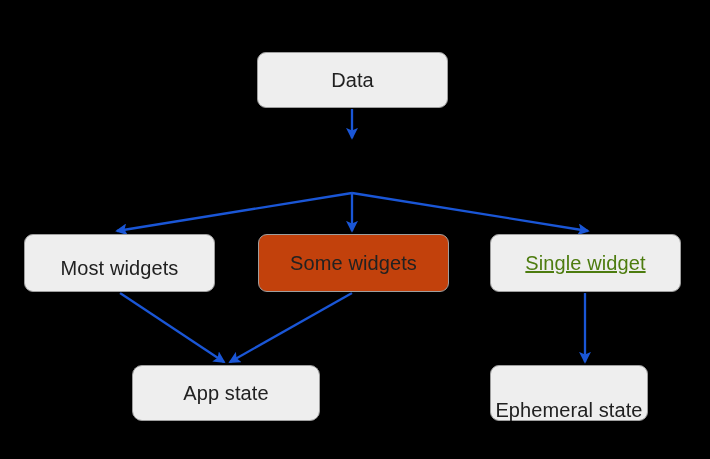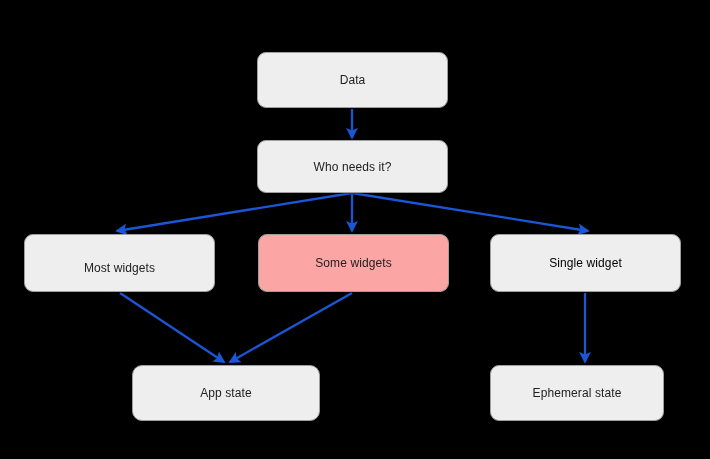--- a/index.html
+++ b/index.html
@@ -32,21 +32,21 @@
     border: 1px solid #9e9e9e;
     border-radius: 9px;
     display: flex;
     align-items: center;
     justify-content: center;
     z-index: 2;
     box-shadow: 0 1px 1px rgba(0,0,0,0.35);
   }
   .node-label {
     color: #212121;
-    font-size: 12px;
+    font-size: 20px;
     line-height: 1;
     letter-spacing: 0.1px;
     white-space: nowrap;
     text-align: center;
   }
 </style>
 </head>
 <body style="background: rgb(0, 0, 0);">
 
 <div id="canvas" style="background: rgb(0, 0, 0);">
@@ -65,37 +65,34 @@
         <line x1="120" y1="293" x2="224" y2="362"></line>
         <line x1="352" y1="293" x2="230" y2="362"></line>
         <line x1="585" y1="293" x2="585" y2="362"></line>
       </g>
   </svg>
 
   <div class="node" style="left: 257px; top: 52px; width: 191px; height: 56px; background: rgb(238, 238, 238); border-color: rgb(158, 158, 158);">
     <span class="node-label" style="color: rgb(33, 33, 33);">Data</span>
   </div>
 
-  <div class="node" style="left: 257px; top: 140px; width: 191px; height: 53px; background: rgb(238, 238, 238); border-color: rgb(158, 158, 158);">
-    <span class="node-label" style="color: rgb(33, 33, 33);">Who needs it?</span>
-  </div>
 
   <div class="node" style="left: 24px; top: 234px; width: 191px; height: 58px; background: rgb(238, 238, 238); border-color: rgb(158, 158, 158);">
     <span class="node-label" style="color: rgb(33, 33, 33); margin-top: 10px;">Most widgets</span>
   </div>
 
-  <div class="node" style="left: 258px; top: 234px; width: 191px; height: 58px; background: #fca5a5; border-color: rgb(158, 158, 158);">
+  <div class="node" style="left: 258px; top: 234px; width: 191px; height: 58px; background: #c2410c; border-color: rgb(158, 158, 158);">
     <span class="node-label" style="color: rgb(33, 33, 33);">Some widgets</span>
   </div>
 
   <div class="node" style="left: 490px; top: 234px; width: 191px; height: 58px; background: rgb(238, 238, 238); border-color: rgb(158, 158, 158);">
-    <span class="node-label" style="color: #000000;">Single widget</span>
+    <span class="node-label" style="color: #4d7c0f; text-decoration: underline;">Single widget</span>
   </div>
 
   <div class="node" style="left: 132px; top: 365px; width: 188px; height: 56px; background: rgb(238, 238, 238); border-color: rgb(158, 158, 158); border-radius: 10px;">
     <span class="node-label" style="color: rgb(33, 33, 33);">App state</span>
   </div>
 
-  <div class="node" style="left: 490px; top: 365px; width: 174px; height: 56px; background: rgb(238, 238, 238); border-color: rgb(158, 158, 158);">
+  <div class="node" style="left: 490px; top: 365px; width: 158px; height: 56px; background: rgb(238, 238, 238); border-color: rgb(158, 158, 158); align-items: flex-end;">
     <span class="node-label" style="color: rgb(33, 33, 33);">Ephemeral state</span>
   </div>
 
 </div>
 
 </body></html>

